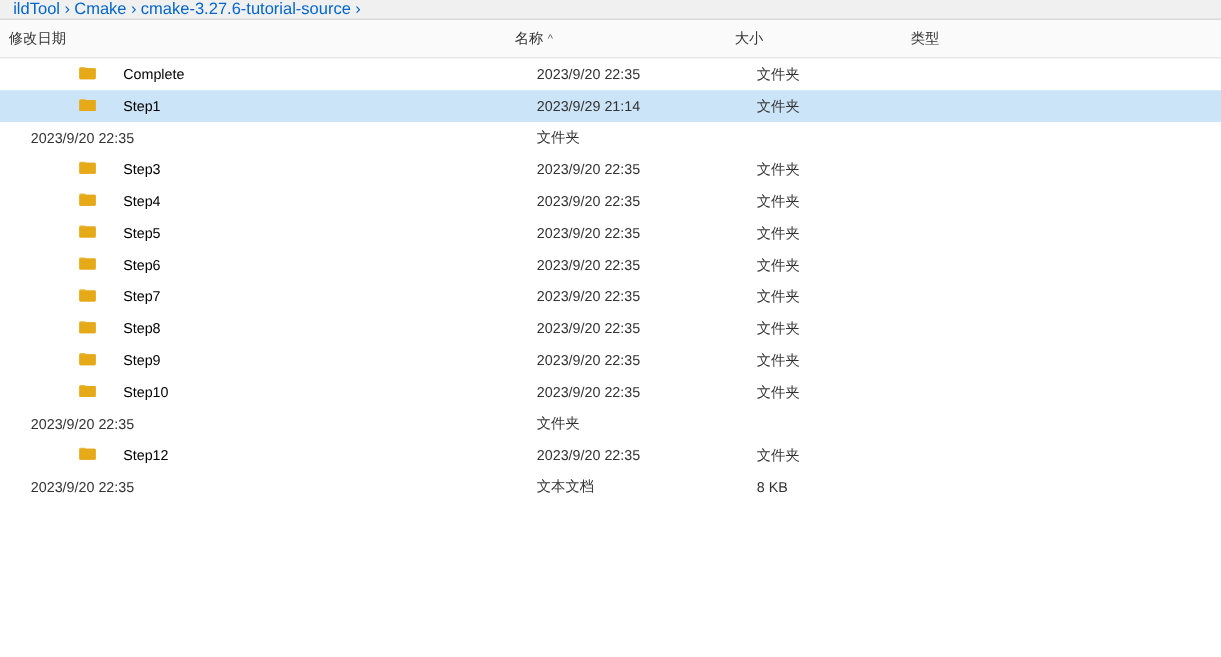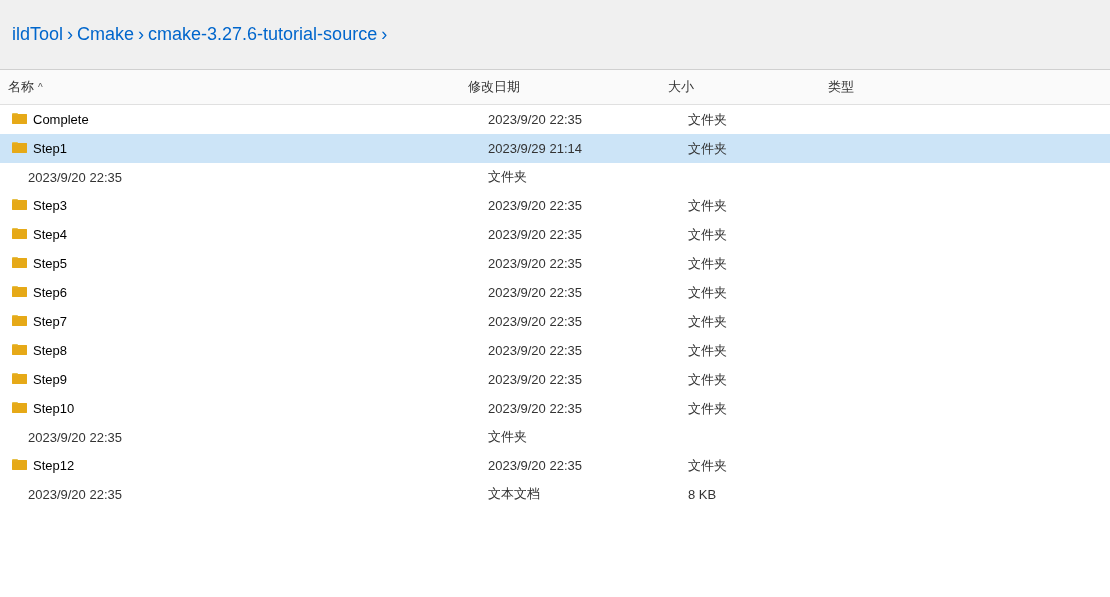--- a/index.html
+++ b/index.html
@@ -14,24 +14,24 @@
       background: #ffffff;
       color: #000000;
       width: 1110px;
       height: 597px;
       overflow: hidden;
     }
 
     .breadcrumb-bar {
       display: flex;
       align-items: center;
-      padding: 24px 12px;
+      padding: 0 12px;
       background: #f0f0f0;
       border-bottom: 1px solid #d0d0d0;
-      font-size: 18px;
+      font-size: 15px;
       color: #333;
     }
 
     .breadcrumb-bar span {
       color: #0066cc;
       cursor: pointer;
     }
 
     .breadcrumb-sep {
       color: #555;
@@ -77,22 +77,23 @@
       min-height: 28px;
     }
 
     .file-row.selected {
       background: #cce4f7;
     }
 
     .file-name-cell {
       display: flex;
       align-items: center;
-      padding: 3px 12px;
-      gap: 5px;
+      padding: 3px 24px;
+      gap: 24px;
+      margin-left: 48px;
     }
 
     .file-cell {
       padding: 3px 8px;
       color: #333;
       margin-left: 20px;
     }
   </style>
 </head>
 <body>
@@ -102,27 +103,27 @@
   <span class="breadcrumb-sep">›</span>
   <span>Cmake</span>
   <span class="breadcrumb-sep">›</span>
   <span>cmake-3.27.6-tutorial-source</span>
   <span class="breadcrumb-sep">›</span>
 </div>
 
 <div class="file-explorer">
   <div class="column-headers">
     <div class="col-header">
+      <span>修改日期</span>
+    </div>
+    <div class="col-header">
       <span>名称</span>
       <span class="sort-arrow">^</span>
     </div>
     <div class="col-header">
-      <span>修改日期</span>
-    </div>
-    <div class="col-header">
       <span>大小</span>
     </div>
     <div class="col-header">
       <span>类型</span>
     </div>
   </div>
 
   <div id="file-list">
       <div class="file-row">
         <div class="file-name-cell">

